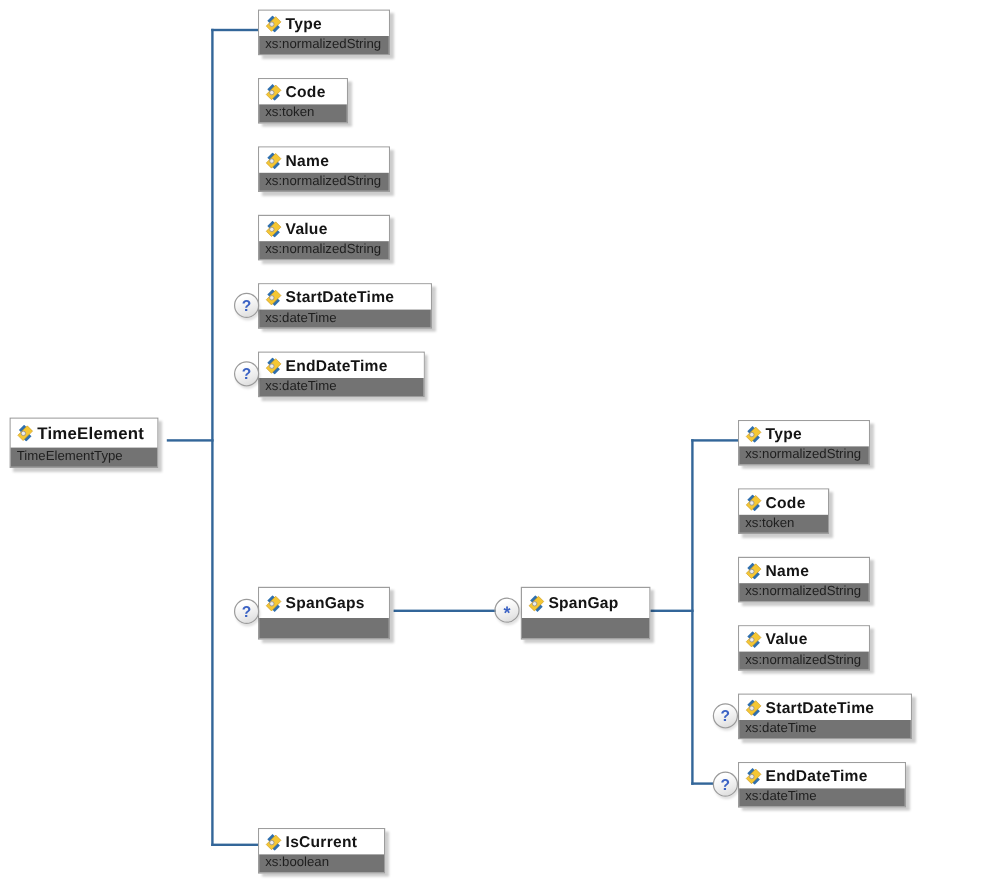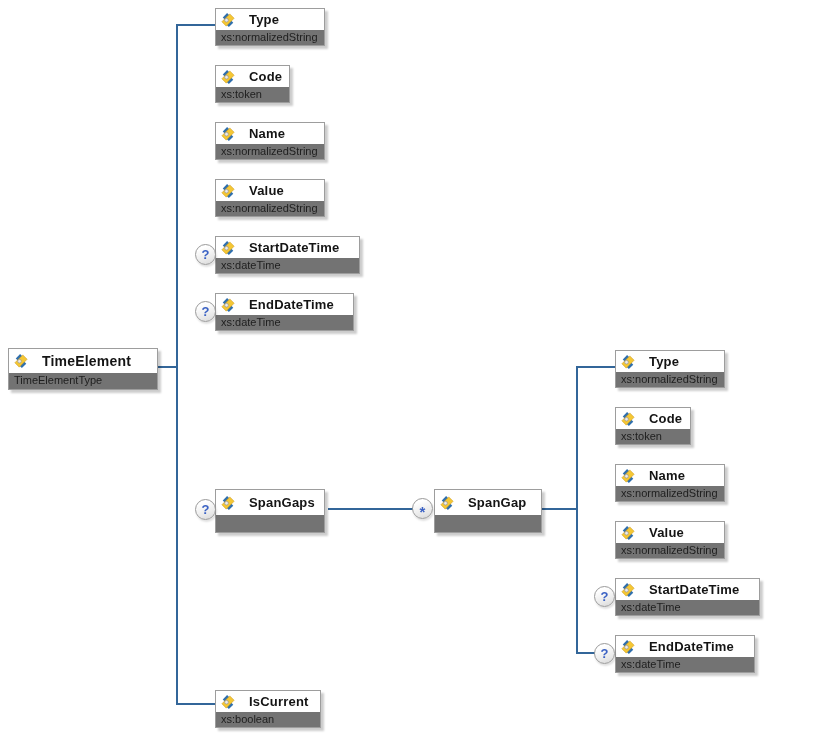--- a/index.html
+++ b/index.html
@@ -10,21 +10,21 @@
   
   .line{position:absolute;background:#336699;z-index:1;}
   
   .node{
     position:absolute;z-index:2;background:#ffffff;
     border:1px solid #9d9d9d;
     box-shadow:3px 3px 2px rgba(0,0,0,0.20);
     box-sizing:border-box;
   }
   .node-title{
-    display:flex;align-items:center;gap:14px;
+    display:flex;align-items:center;gap:3px;
     padding:2px 7px 2px 5px;height:17px;background:#ffffff;
   }
   .node-title .name{
     font-weight:bold;font-size:13px;color:#141414;white-space:nowrap;letter-spacing:0.2px;
   }
   .node-type{
     background:#737373;height:13px;padding:1px 5px 1px 5px;
     font-size:11px;color:#1e1e1e;white-space:nowrap;
   }
   .node.root .node-title{height:20px;}
@@ -52,21 +52,21 @@
   <div class="line" style="left:176px;top:24px;width:2px;height:681px"></div>
   <div class="line" style="left:176px;top:24px;width:40px;height:2px"></div>
   <div class="line" style="left:139px;top:366px;width:39px;height:2px"></div>
   <div class="line" style="left:176px;top:703px;width:40px;height:2px"></div>
   <div class="line" style="left:328px;top:508px;width:86px;height:2px"></div>
   <div class="line" style="left:541px;top:508px;width:37px;height:2px"></div>
   <div class="line" style="left:576px;top:366px;width:2px;height:288px"></div>
   <div class="line" style="left:576px;top:366px;width:40px;height:2px"></div>
   <div class="line" style="left:576px;top:652px;width:20px;height:2px"></div>
 
-  <div class="node root" style="left:8px;top:348px;width:150px">
+  <div class="node root" style="left:8px;top:348px;width:124px">
     <div class="node-title">
       <span class="icon">
           <svg width="14" height="14" viewBox="0 0 16 16">
             <path d="M2 5 7 0 10 3 5 8Z" fill="#2f6fae"></path>
             <path d="M6 13 11 8 14 11 9 16Z" fill="#2f6fae"></path>
             <path d="M1 10 10 1 15 6 6 15Z" fill="#f5c734" stroke="#c9971c" stroke-width="0.6"></path>
             <circle cx="6.3" cy="8.2" r="2.1" fill="#ececec" stroke="#8a8a8a" stroke-width="0.7"></circle>
           </svg>
         </span>
       <span class="name">TimeElement</span>

